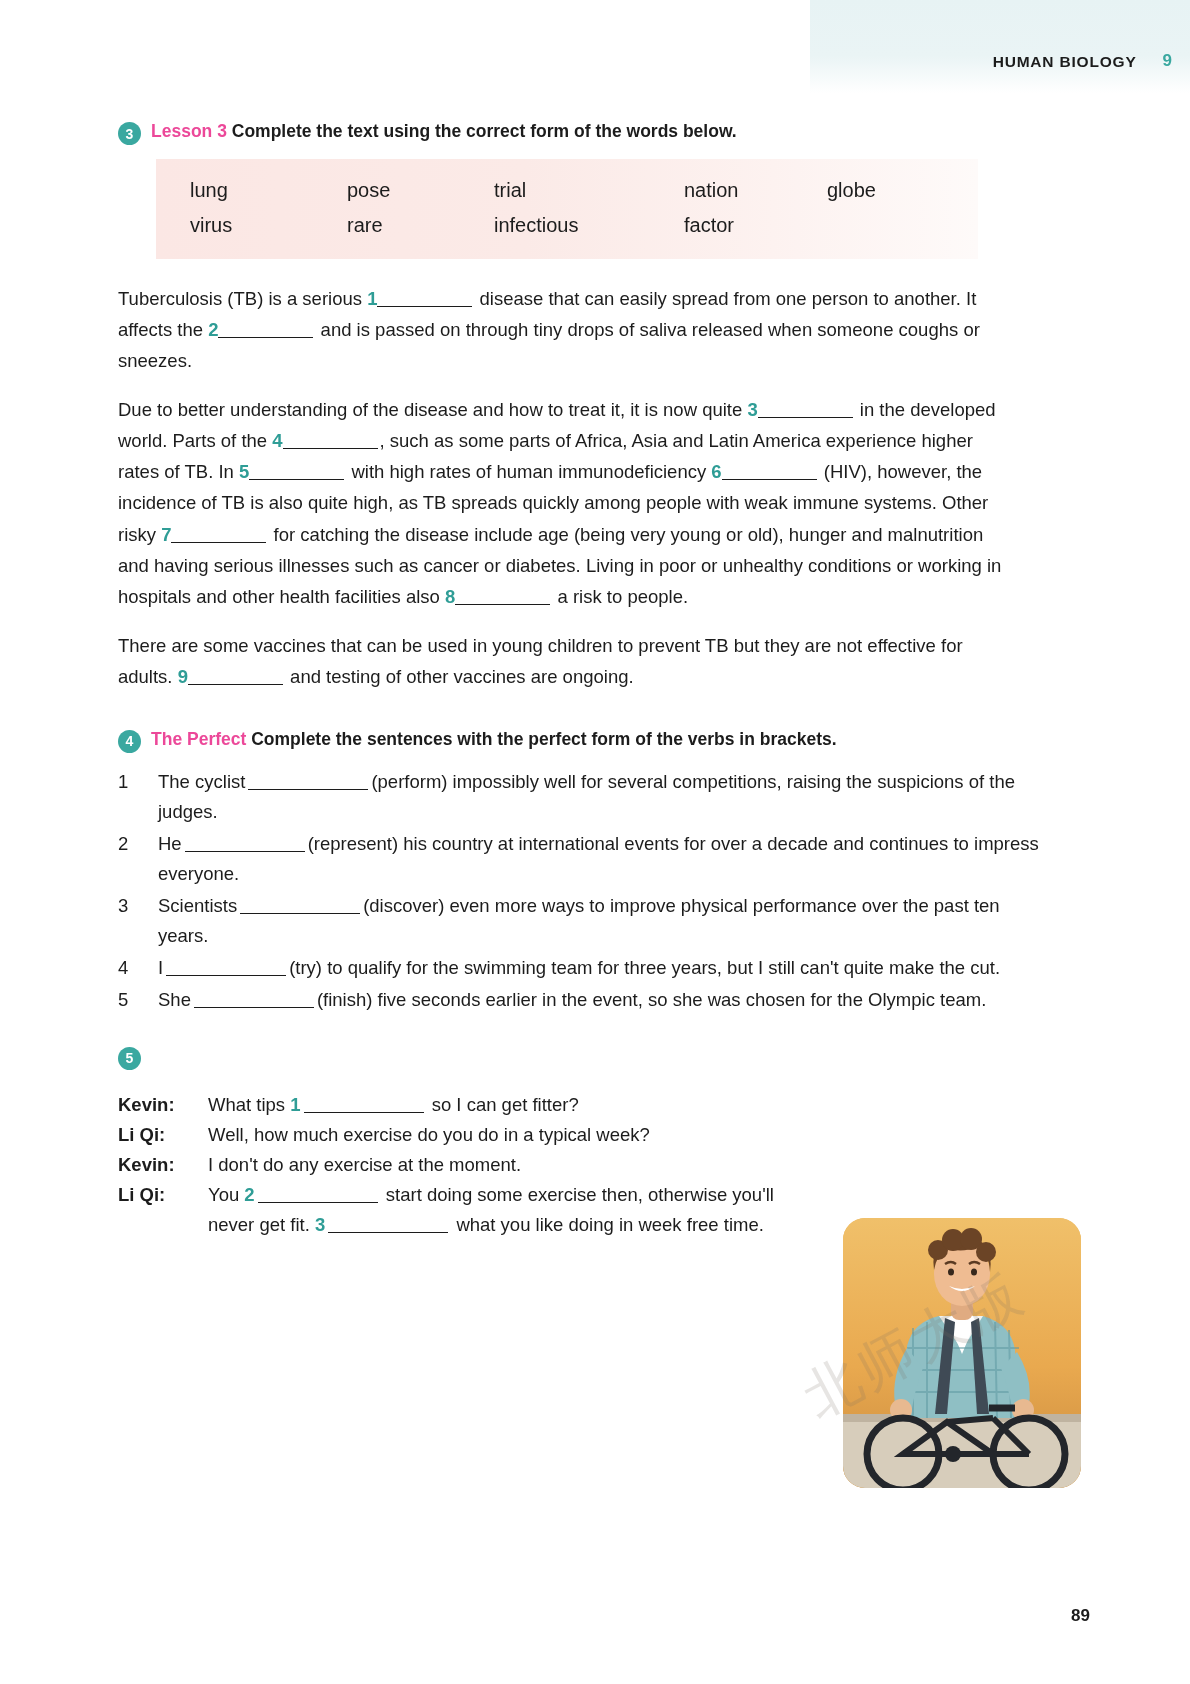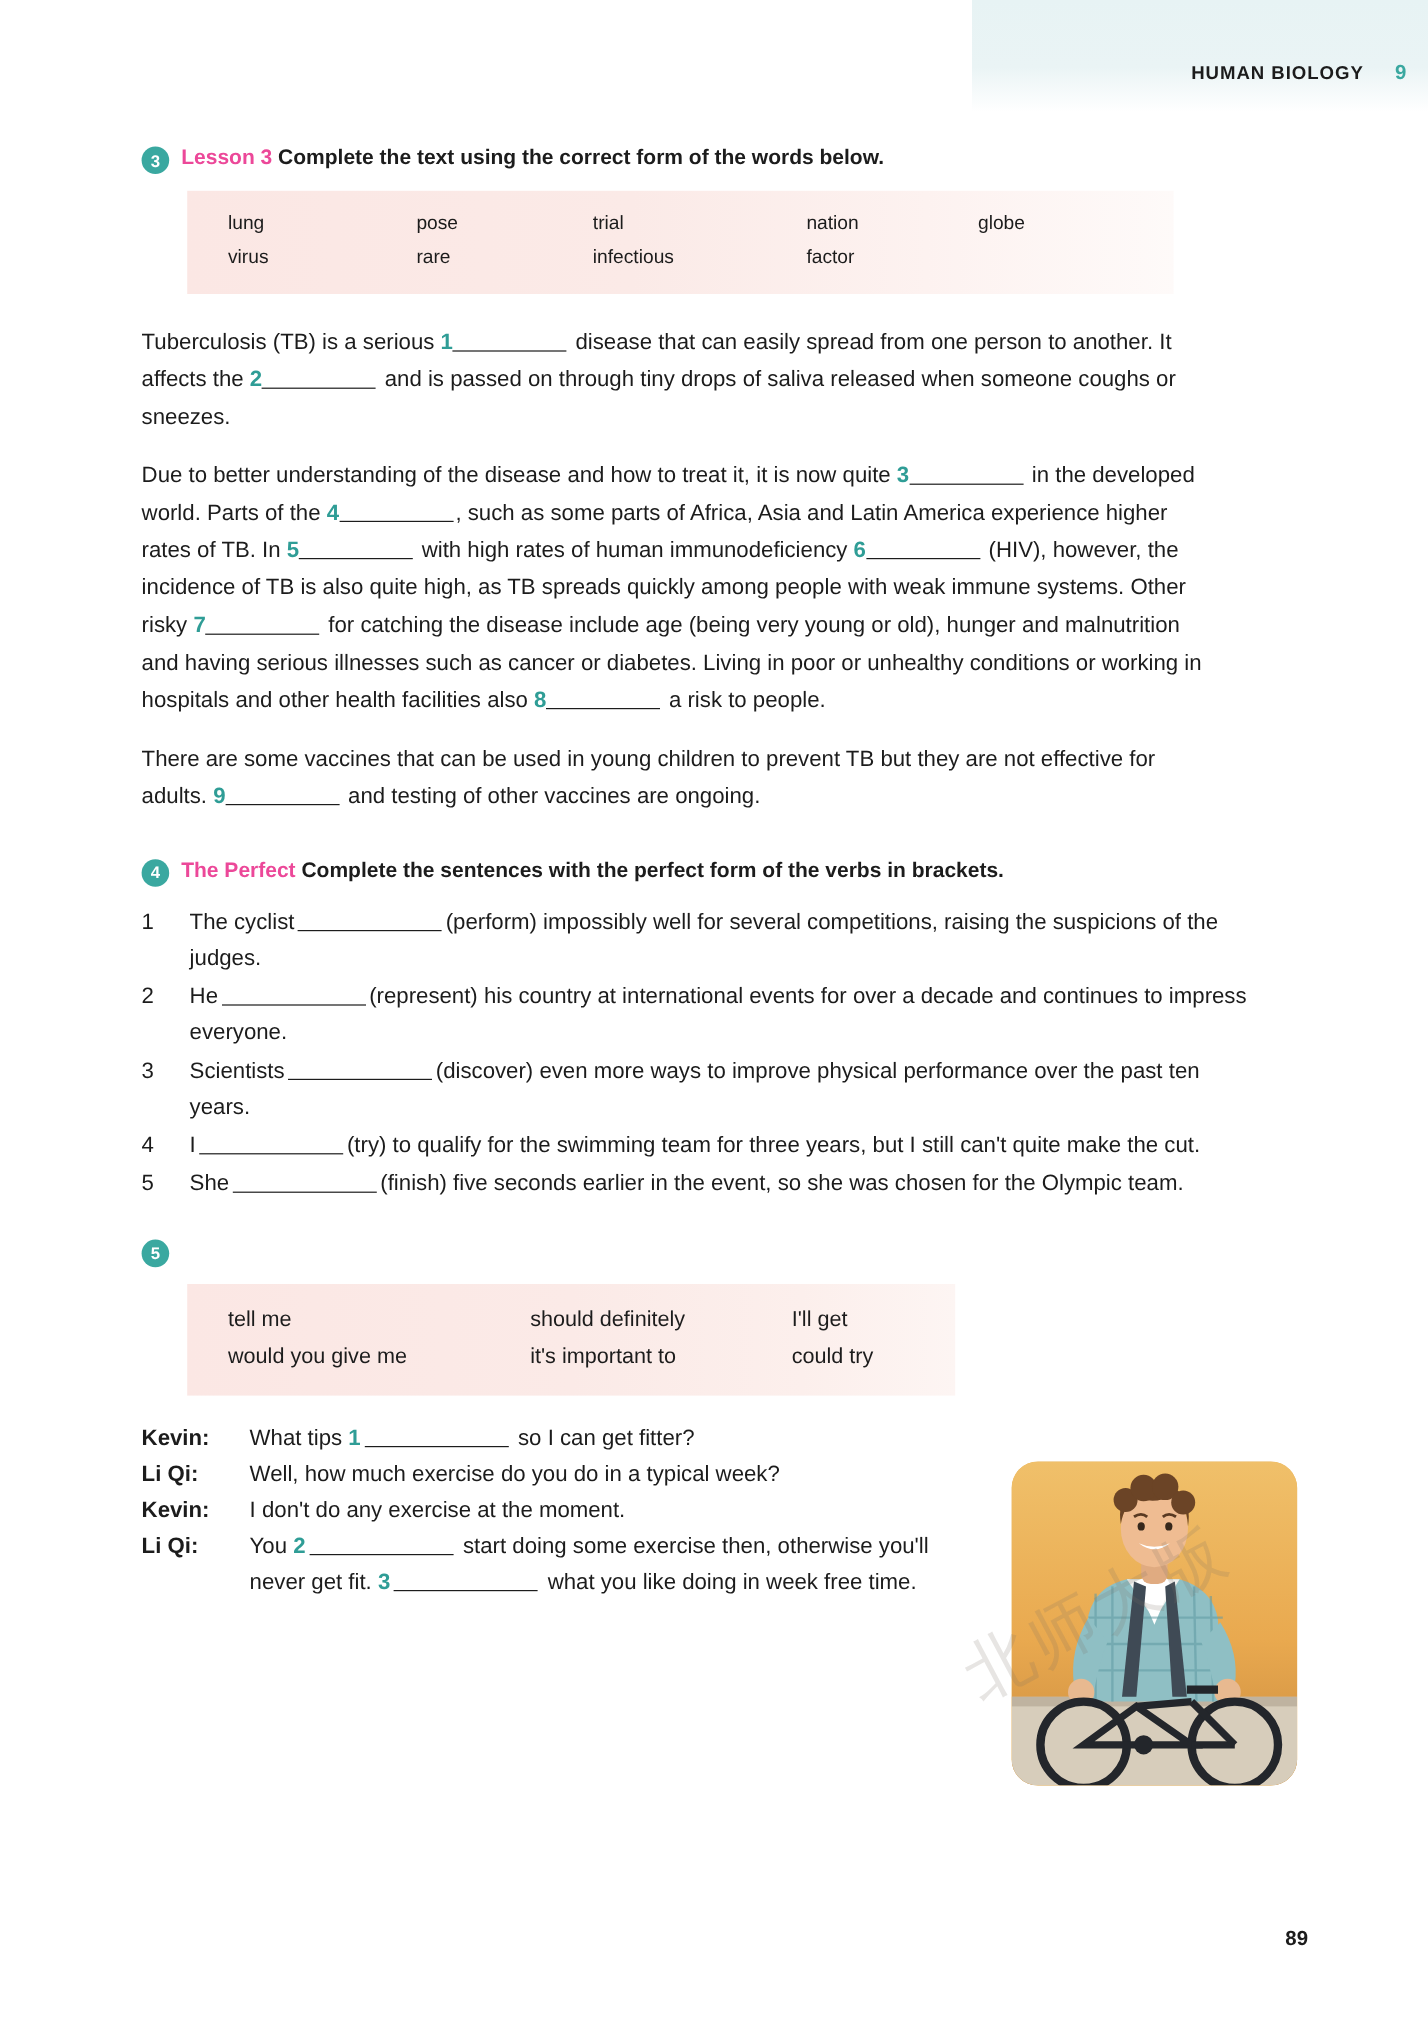--- a/index.html
+++ b/index.html
@@ -81,28 +81,28 @@
 
   
   .wordbank {
     background: linear-gradient(90deg, #fbe7e4 0%, #fbeae7 45%, #fdf2f0 75%, #fefaf9 100%);
     margin: 0 0 24px 38px;
     padding: 14px 20px 16px 34px;
     width: 822px;
   }
   .wordbank .wb-row {
     display: flex;
-    font-size: 16px;
+    font-size: 20px;
     line-height: 1.75;
   }
   .wb-col { }
   .wb-c1 { width: 157px; }
   .wb-c2 { width: 147px; }
   .wb-c3 { width: 178px; }
-  .wb-c4 { width: 143px; }
+  .wb-c4 { width: 143px; margin-left: 12px; }
   .wb-c5 { width: 120px; }
 
   
   .para {
     font-size: 18.5px;
     line-height: 1.68;
     margin: 0 0 18px 0;
     max-width: 885px;
   }
   .num-marker {
@@ -273,32 +273,20 @@
     <li>
       <span class="idx">5</span>
       <span class="body"><span>She</span><span class="blank-m"></span><span>(finish) five seconds earlier in the event, so she was chosen for the Olympic team.</span></span>
     </li>
   </ul>
 
   <div class="ex-head" style="margin-top:30px;">
     <div class="ex-num">5</div>
   </div>
 
-  <div class="wb2">
-    <div class="wb-row">
-      <div class="wb2-c1">tell me</div>
-      <div class="wb2-c2">should definitely</div>
-      <div class="wb2-c3">I'll get</div>
-    </div>
-    <div class="wb-row">
-      <div class="wb2-c1">would you give me</div>
-      <div class="wb2-c2">it's important to</div>
-      <div class="wb2-c3">could try</div>
-    </div>
-  </div>
 
   <div class="dialogue">
     <div class="dlg-row">
       <span class="dlg-who">Kevin:</span>
       <span class="dlg-text"><span>What tips </span><span class="num-marker">1</span><span class="blank-m"></span><span> so I can get fitter?</span></span>
     </div>
     <div class="dlg-row">
       <span class="dlg-who">Li Qi:</span>
       <span class="dlg-text">Well, how much exercise do you do in a typical week?</span>
     </div>

